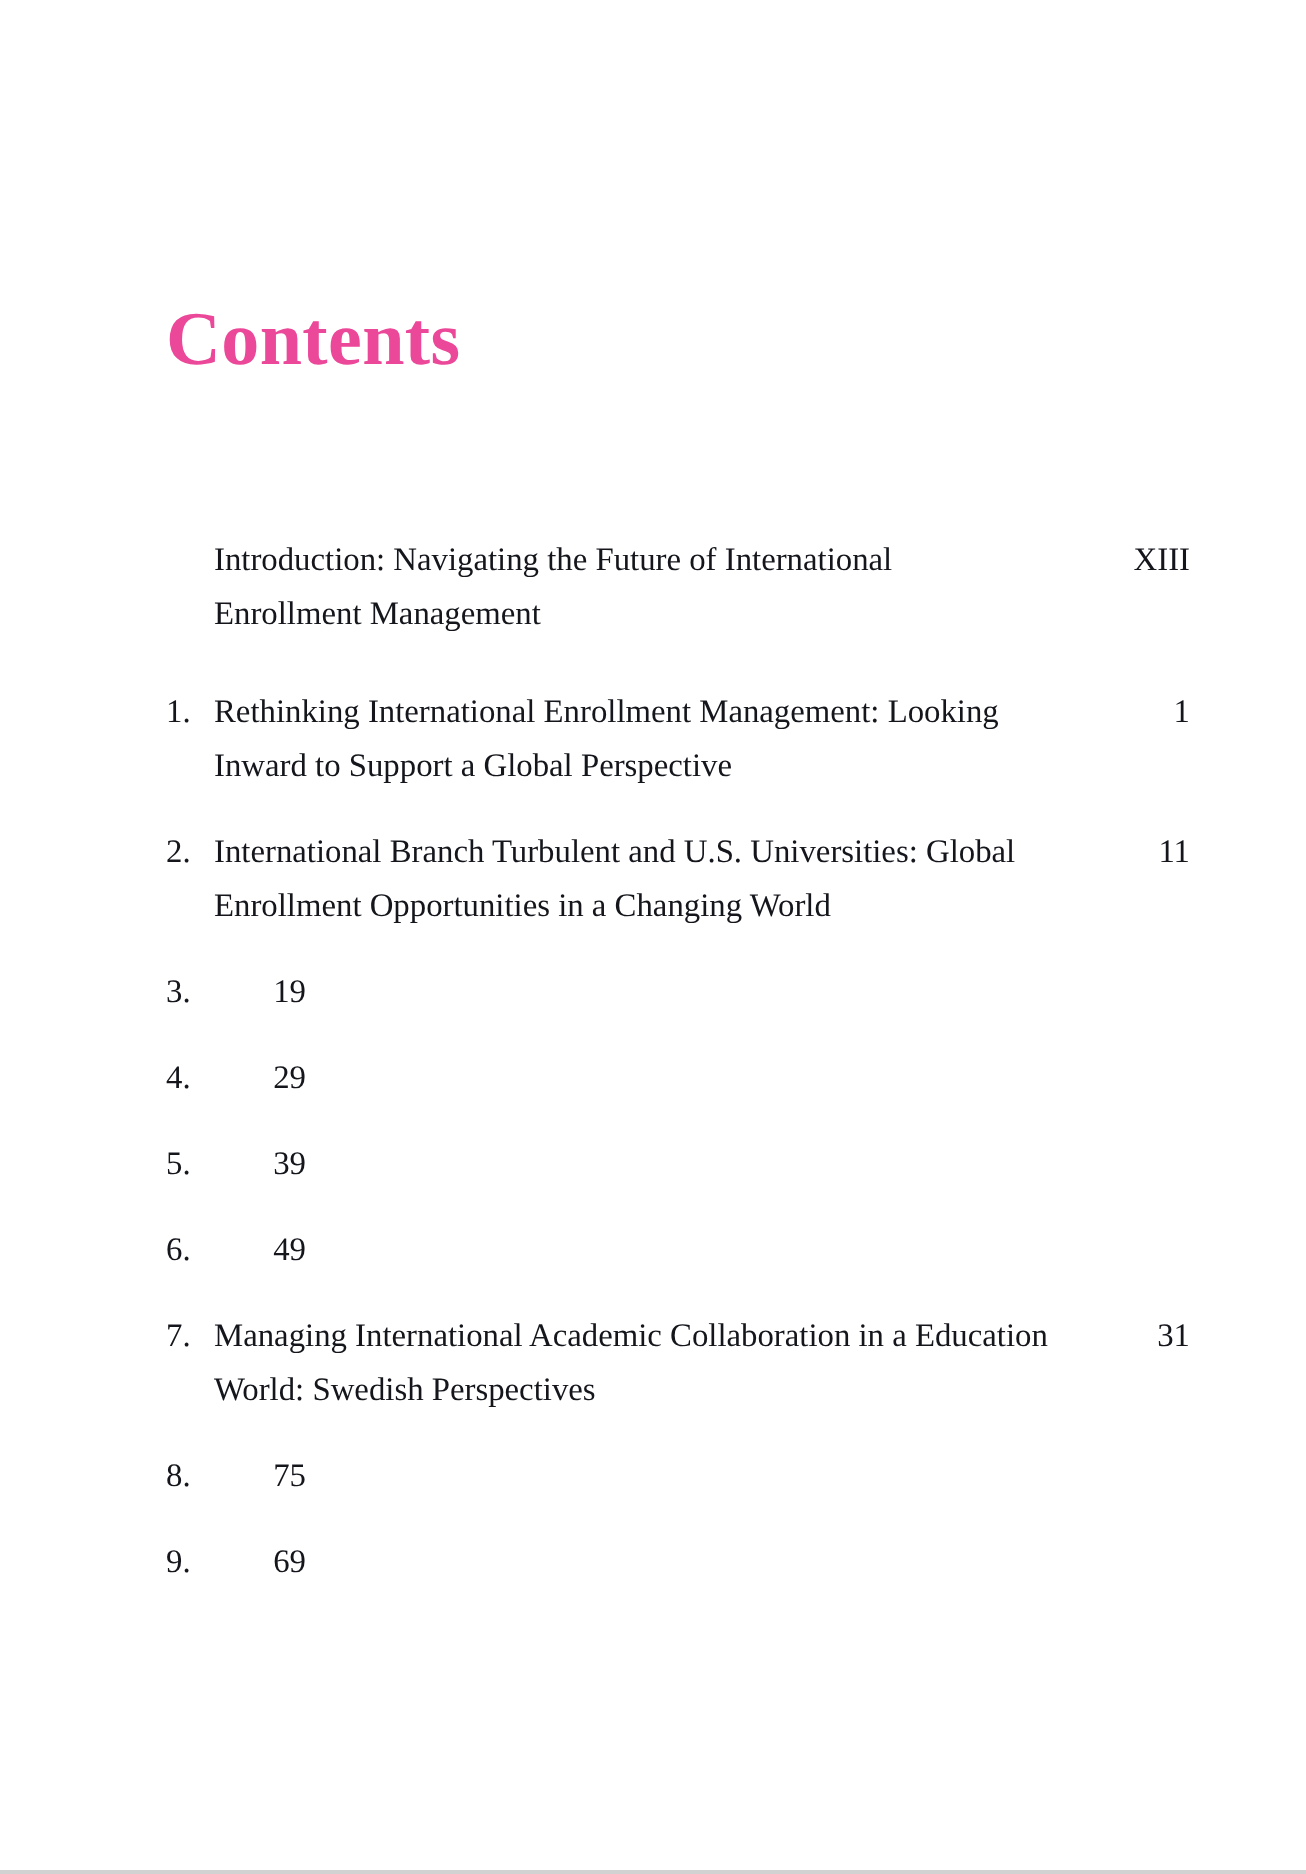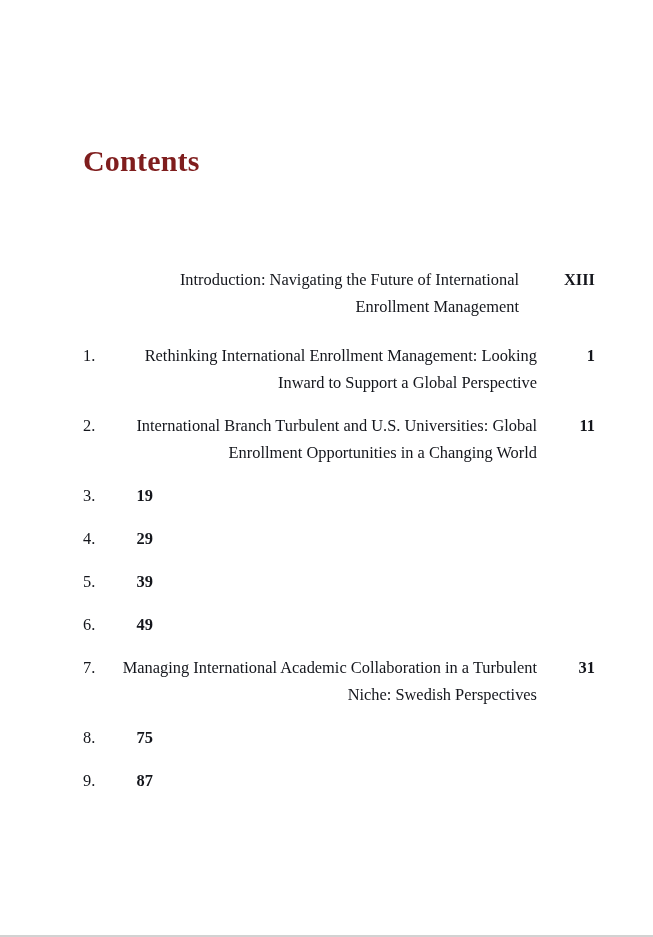--- a/index.html
+++ b/index.html
@@ -26,25 +26,25 @@
     height: 937px;
     background: #ffffff;
     border-bottom: 2px solid #d2d2d2;
     box-sizing: border-box;
   }
 
   .page-title {
     position: absolute;
     left: 83px;
     top: 126px;
-    font-size: 30px;
+    font-size: 38px;
     font-weight: bold;
     letter-spacing: 0.2px;
     line-height: 1;
-    color: #7f1d1d;
+    color: #ec4899;
     white-space: nowrap;
   }
 
   .toc {
     position: absolute;
     left: 83px;
     top: 266px;
     width: 512px;
   }
 
@@ -66,36 +66,35 @@
     width: 24px;
     text-align: left;
     font-size: 16.4px;
     line-height: 27px;
     color: #14161c;
   }
 
   .entry-title {
     flex: 1 1 auto;
     padding-right: 12px;
-    text-align: right;
+    text-align: left;
     hyphens: none;
   }
 
   .toc-entry.intro .entry-title {
     padding-right: 30px;
   }
 
   .entry-page {
     flex: 0 0 46px;
     width: 46px;
     text-align: right;
     line-height: 27px;
     color: #14161c;
     white-space: nowrap;
-    font-weight: bold;
   }
 </style>
 </head>
 <body>
 
 <div class="page">
 
   <h1 class="page-title">Contents</h1>
 
   <div class="toc">
@@ -133,28 +132,28 @@
       <span class="entry-page">39</span>
     </div>
 
     <div class="toc-entry">
       <span class="entry-num">6.</span>
       <span class="entry-page">49</span>
     </div>
 
     <div class="toc-entry">
       <span class="entry-num">7.</span>
-      <span class="entry-title">Managing International Academic Collaboration in a Turbulent Niche: Swedish Perspectives</span>
+      <span class="entry-title">Managing International Academic Collaboration in a Education World: Swedish Perspectives</span>
       <span class="entry-page">31</span>
     </div>
 
     <div class="toc-entry">
       <span class="entry-num">8.</span>
       <span class="entry-page">75</span>
     </div>
 
     <div class="toc-entry">
       <span class="entry-num">9.</span>
-      <span class="entry-page">87</span>
+      <span class="entry-page">69</span>
     </div>
 
   </div>
 </div>
 
 </body></html>

